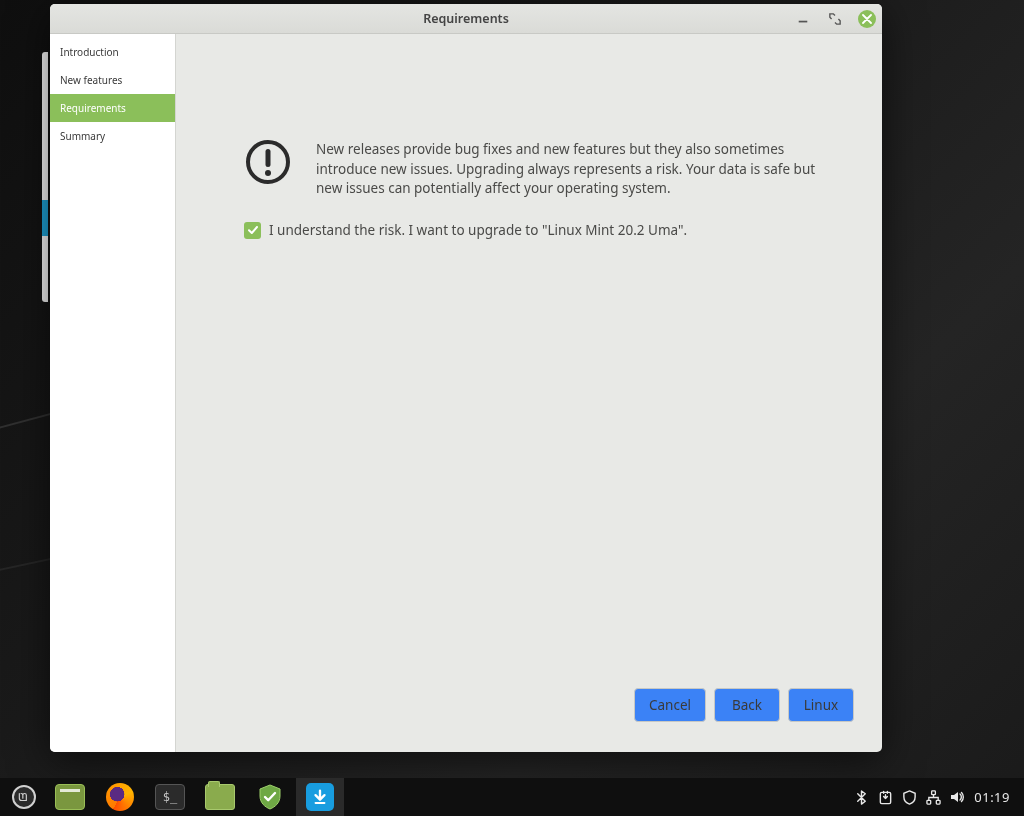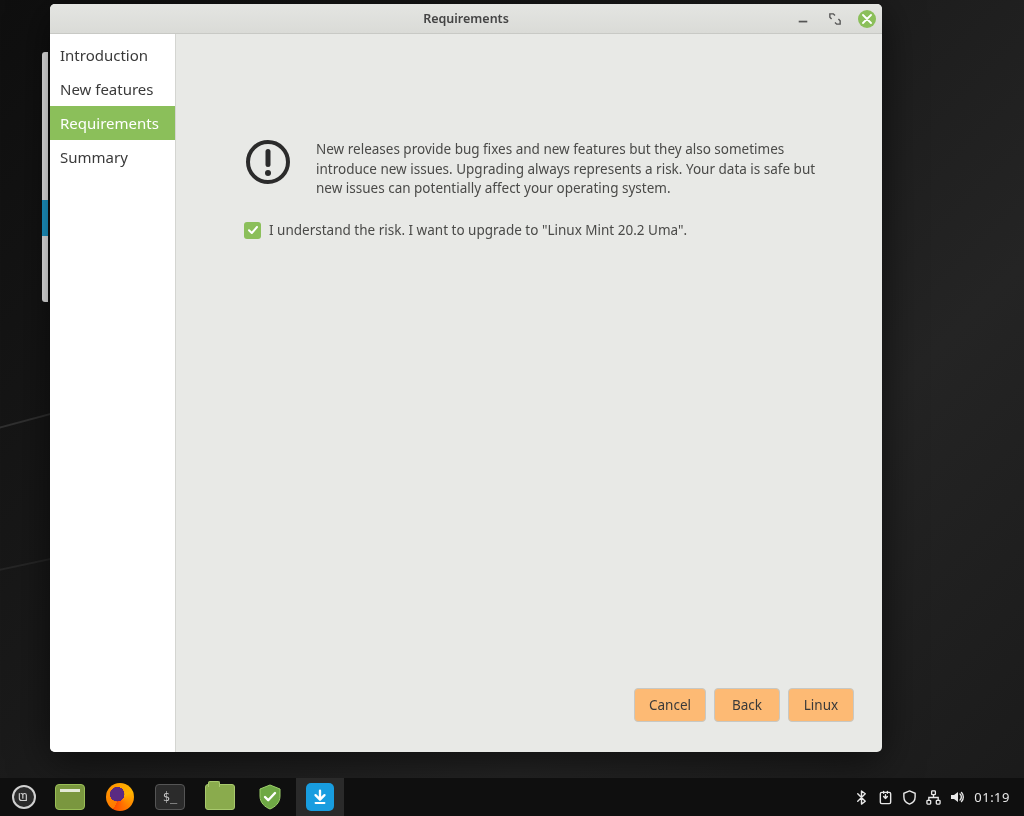--- a/index.html
+++ b/index.html
@@ -83,21 +83,21 @@
       flex: 1; display: flex; min-height: 0;
     }
     .sidebar {
       width: 126px;
       background: #ffffff;
       border-right: 1px solid #d4d5d1;
       padding-top: 4px;
     }
     .sidebar-item {
       padding: 7px 10px;
-      font-size: 15px;
+      font-size: 10px;
       color: #3a3a3a;
       cursor: pointer;
     }
     .sidebar-item.active {
       background: #8bbf5a;
       color: #ffffff;
     }
 
     .content {
       flex: 1;
@@ -136,21 +136,21 @@
     .checkbox svg { width: 12px; height: 12px; }
     .consent-text { font-size: 13.5px; color: #4a4a48; }
 
     .button-row {
       display: flex; justify-content: flex-end; gap: 8px;
       padding: 0 16px 18px 0;
     }
     .btn {
       min-width: 66px;
       padding: 7px 14px;
-      background: #fdba74;
+      background: #3b82f6;
       border: 1px solid #c7c8c4;
       border-radius: 4px;
       color: #3a3a3a;
       font-size: 13.5px;
       cursor: pointer;
       text-align: center;
     }
 
     
     .taskbar {

